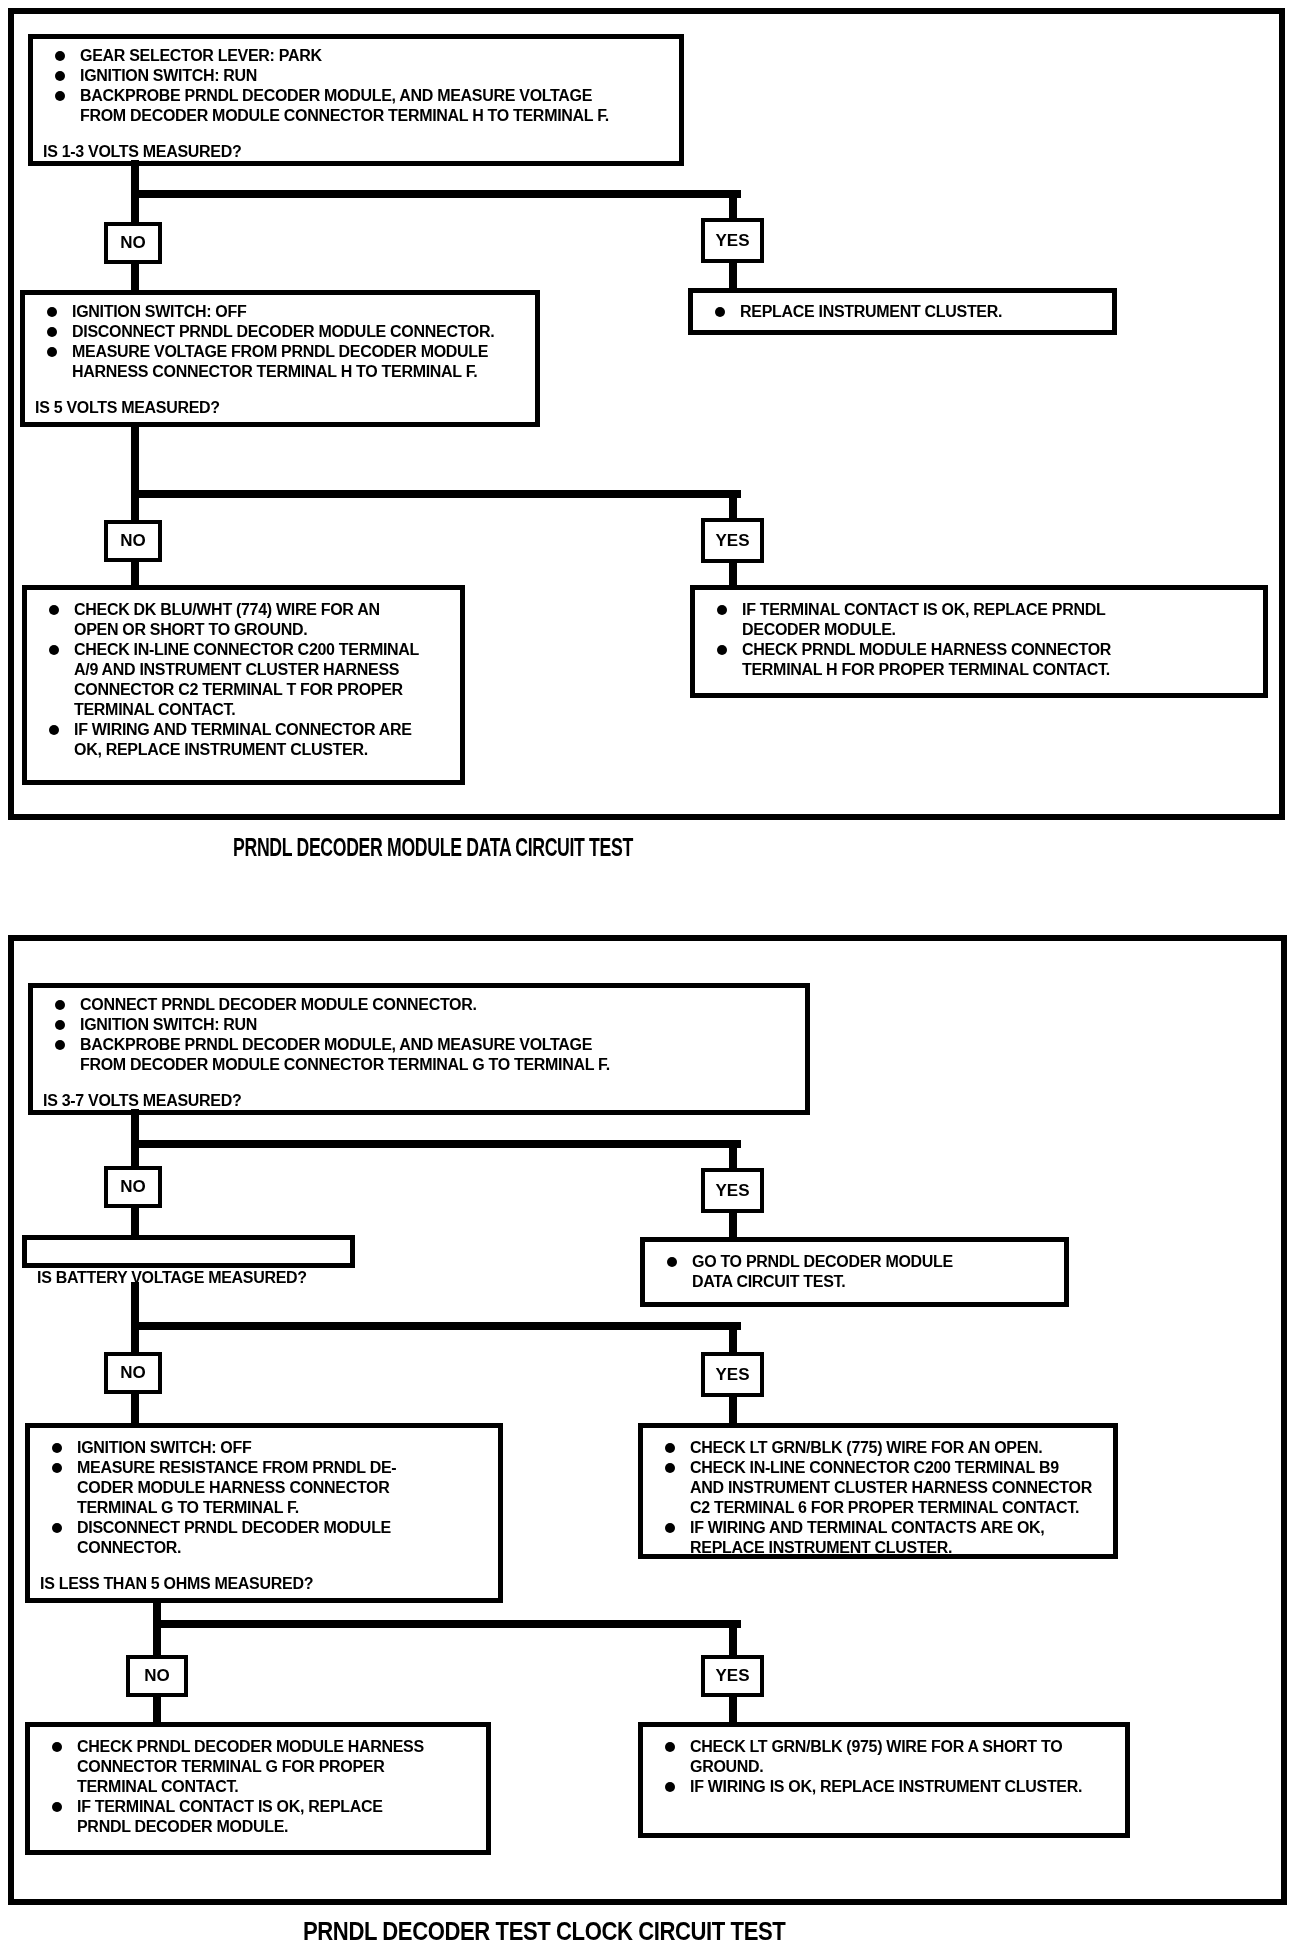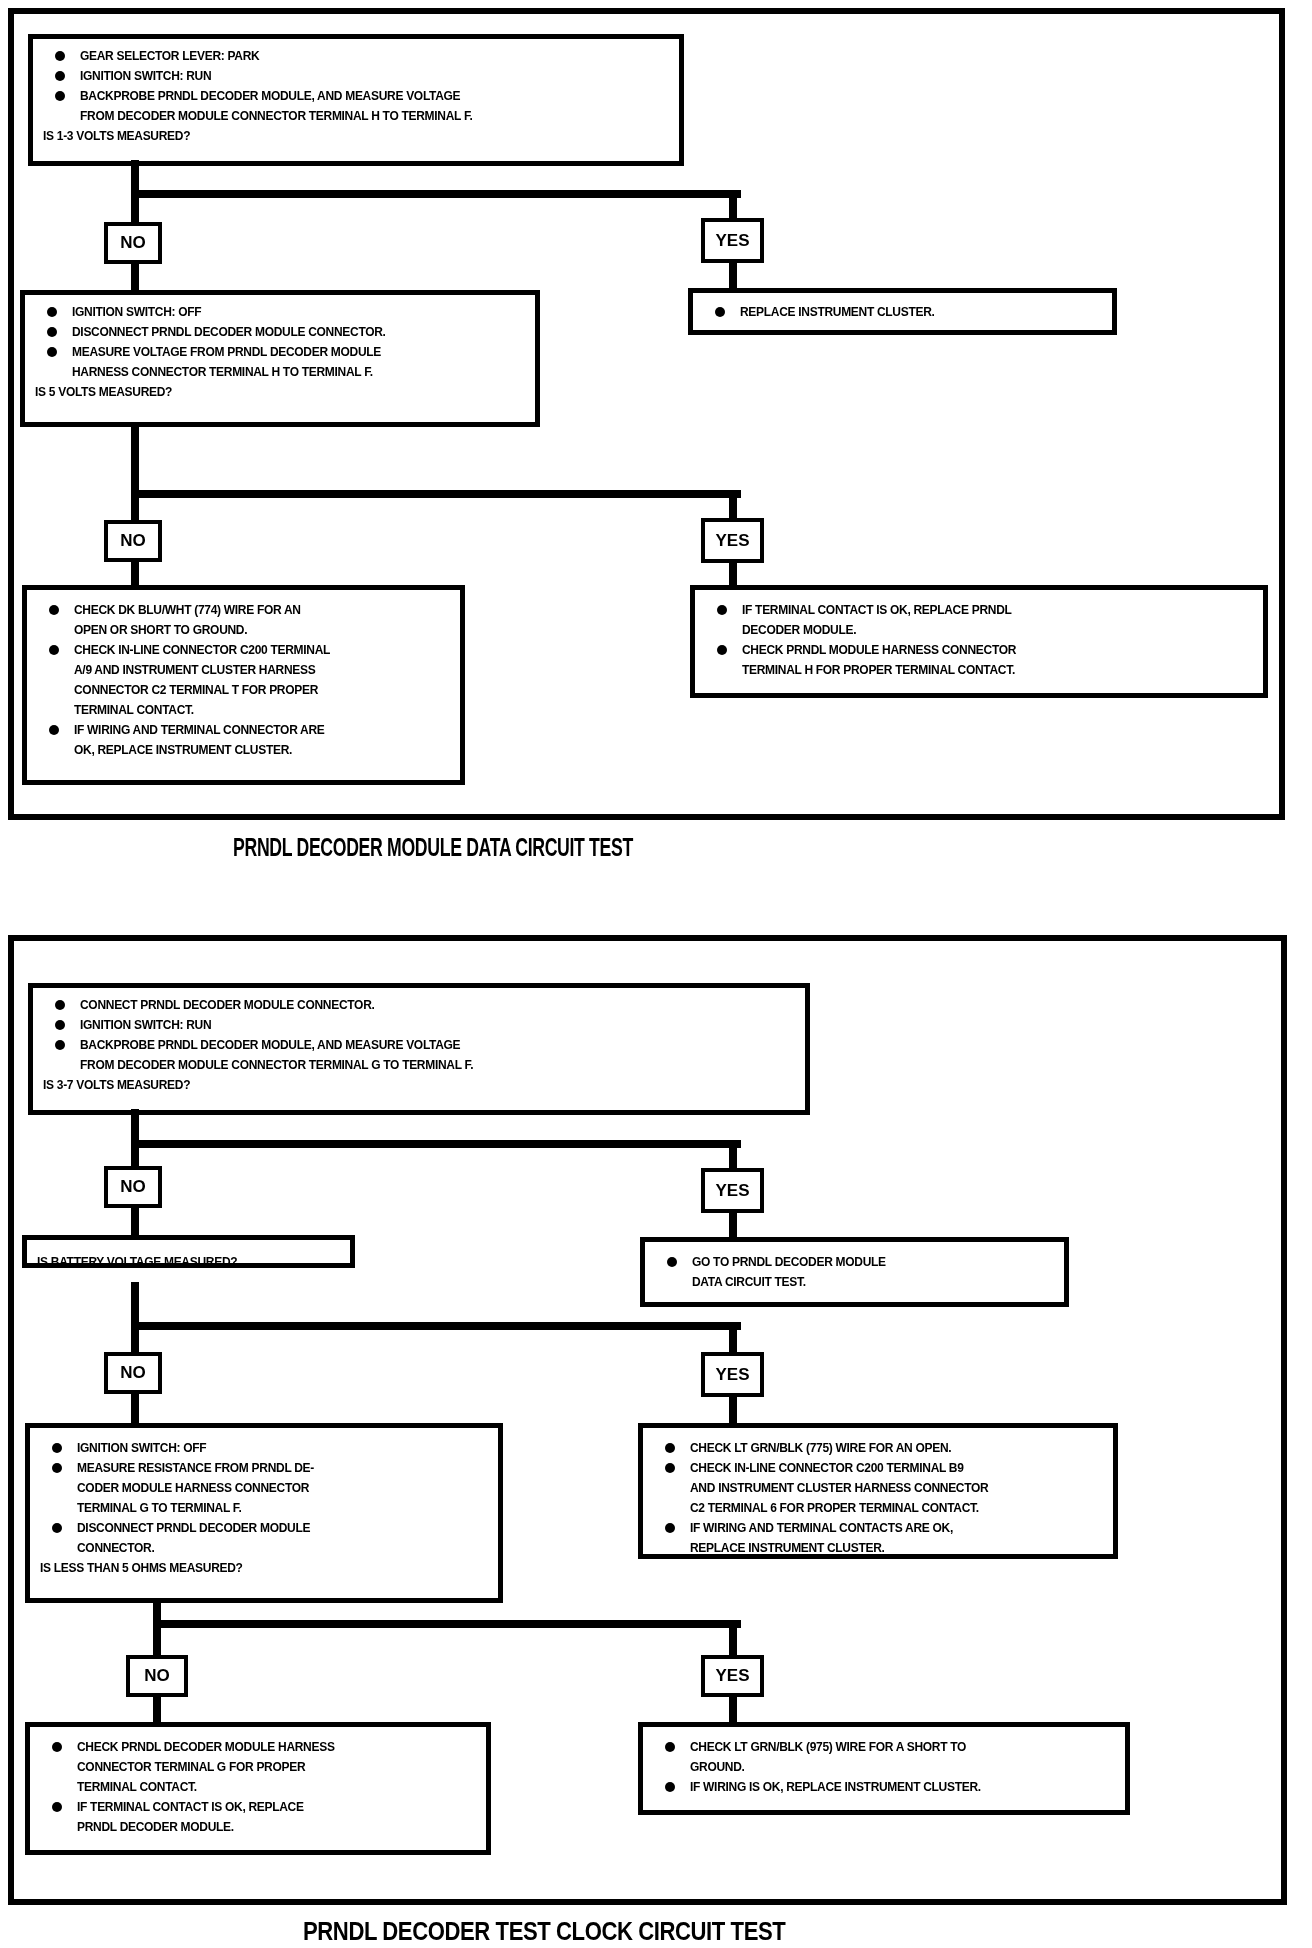--- a/index.html
+++ b/index.html
@@ -3,27 +3,27 @@
 <meta charset="utf-8">
 <style>
   html,body{margin:0;padding:0;background:#ffffff;}
   #page{
     position:relative;width:1312px;height:1948px;background:#ffffff;
     font-family:"Liberation Sans",sans-serif;color:#000;overflow:hidden;
   }
   .fc-frame{position:absolute;border:6px solid #000;box-sizing:border-box;background:transparent;}
   .fc-box{
     position:absolute;border:5px solid #000;box-sizing:border-box;background:#fff;
-    font-weight:bold;font-size:12px;line-height:20px;letter-spacing:-0.3px;
+    font-weight:bold;font-size:16px;line-height:20px;letter-spacing:-0.3px;
     padding:7px 6px 4px 10px;
   }
   .brow{display:flex;align-items:flex-start;margin-left:12px;}
   .dot{flex:0 0 auto;width:10px;height:10px;border-radius:50%;background:#000;margin:5px 15px 0 0;}
   .btext{white-space:pre-line;}
-  .question{white-space:pre-line;}
+  .question{white-space:pre-line;margin-top:16px;}
   .fc-label{
     position:absolute;border:4px solid #000;box-sizing:border-box;background:#fff;
     display:flex;align-items:center;justify-content:center;
     font-weight:bold;font-size:17px;letter-spacing:0;
   }
   .vline{position:absolute;width:8px;background:#000;}
   .hline{position:absolute;height:8px;background:#000;}
   .fc-title{
     position:absolute;font-weight:bold;font-size:26px;line-height:30px;
     letter-spacing:-0.5px;white-space:nowrap;transform-origin:0 50%;
@@ -242,21 +242,21 @@
 CONNECTOR TERMINAL G FOR PROPER
 TERMINAL CONTACT.</span>
     </div>
     <div class="brow">
       <span class="dot"></span>
       <span class="btext">IF TERMINAL CONTACT IS OK, REPLACE
 PRNDL DECODER MODULE.</span>
     </div>
   </div>
 
-  <div class="fc-box" style="left:638px;top:1722px;width:492px;height:93px;padding-top:10px">
+  <div class="fc-box" style="left:638px;top:1722px;width:492px;height:116px;padding-top:10px">
     <div class="brow">
       <span class="dot"></span>
       <span class="btext">CHECK LT GRN/BLK (975) WIRE FOR A SHORT TO
 GROUND.</span>
     </div>
     <div class="brow">
       <span class="dot"></span>
       <span class="btext">IF WIRING IS OK, REPLACE INSTRUMENT CLUSTER.</span>
     </div>
   </div>

